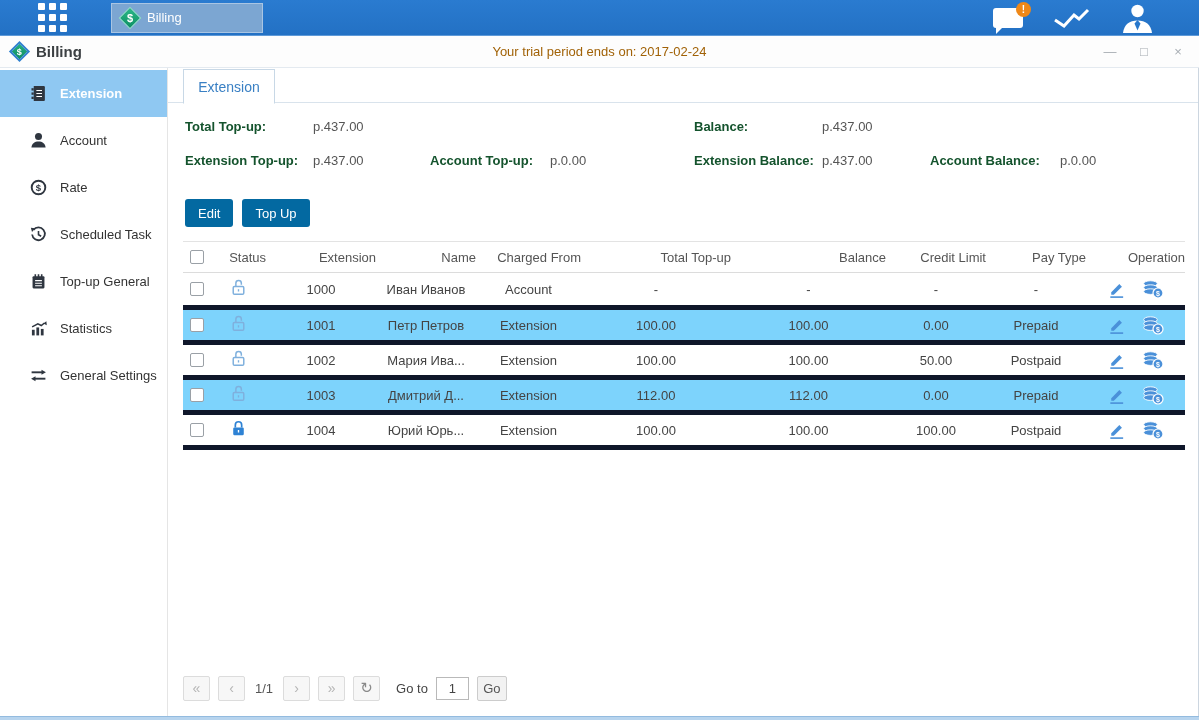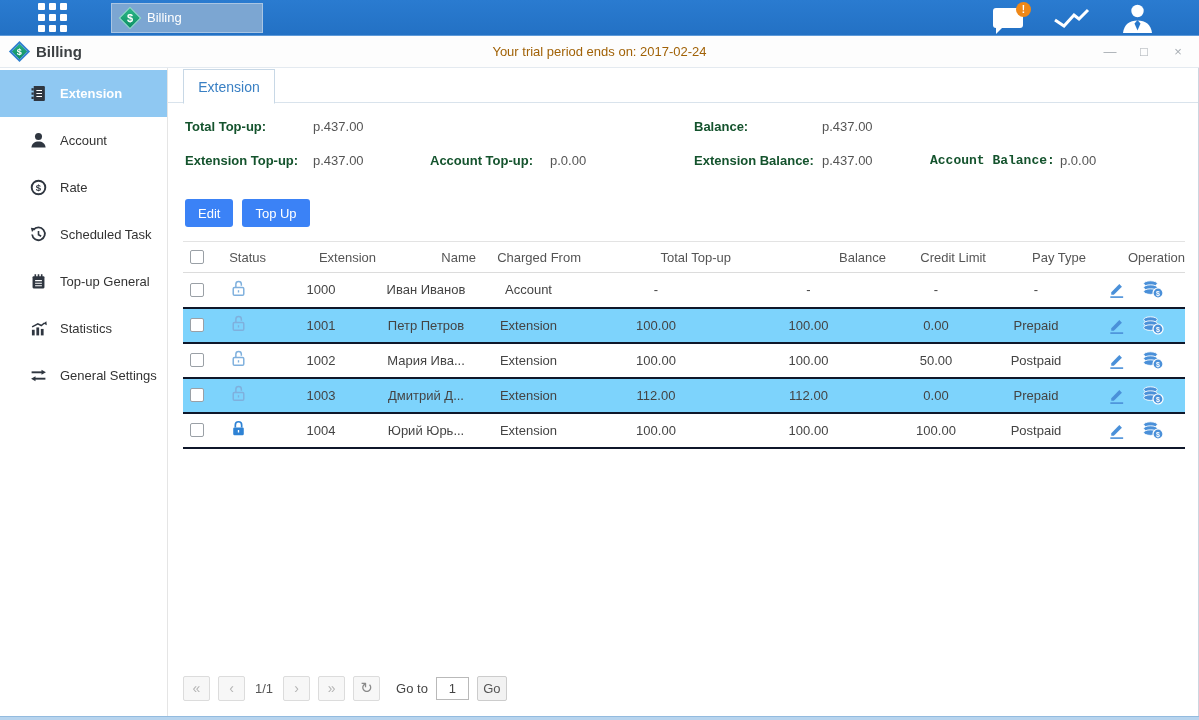--- a/index.html
+++ b/index.html
@@ -40,29 +40,29 @@
   .main { flex:1; display:flex; flex-direction:column; min-height:0; background:#fff; }
   .tabbar { height:35px; border-bottom:1px solid #d9e3ec; flex:0 0 35px; }
   .tab { display:inline-flex; align-items:center; justify-content:center; margin-left:15px; width:92px; height:35px; background:#fff; border:1px solid #c8d8e6; border-bottom:1px solid #fff; position:relative; top:1px; color:#3a80c4; font-size:14px; cursor:pointer; }
 
   .summary { position:relative; height:62px; margin-top:14px; flex:0 0 62px; }
   .summary span { position:absolute; white-space:nowrap; }
   .slabel { font-weight:bold; color:#14532d; }
   .sval { color:#555; }
   .r1 { top:2px; } .r2 { top:36px; }
   .c1 { left:17px; } .c2 { left:145px; } .c3 { left:262px; } .c4 { left:382px; }
-  .c5 { left:526px; } .c6 { left:654px; } .c7 { left:762px;font-family:Liberation Mono, monospace; } .c8 { left:892px; }
+  .c5 { left:526px; } .c6 { left:654px; } .c7 { left:762px; } .c8 { left:892px; }
 
   .btn-row { margin:20px 0 14px 17px; display:flex; gap:9px; flex:0 0 auto; }
-  .btn-blue { background:#3b82f6; color:#fff; border:none; border-radius:3px; font-size:13px; font-family:inherit; height:28px; padding:0 13px; cursor:pointer; }
+  .btn-blue { background:#0369a1; color:#fff; border:none; border-radius:3px; font-size:13px; font-family:inherit; height:28px; padding:0 13px; cursor:pointer; }
 
   table { border-collapse:collapse; margin-left:15px; width:1002px; table-layout:fixed; flex:0 0 auto; }
   thead tr { height:31px; border-top:1px solid #e3e3e3; border-bottom:1px solid #dcdcdc; }
   thead td { color:#555; text-align:right; font-size:13px; }
-  tbody tr { height:35px; border-bottom:2px solid #0f172a; }
+  tbody tr { height:35px; border-bottom:5px solid #0f172a; }
   tbody tr.alt { background:#7dd3fc; }
   tbody td { text-align:center; color:#444; font-size:13px; overflow:hidden; white-space:nowrap; }
   .checkbox { width:14px; height:14px; border:1px solid #9aa0a6; border-radius:2px; background:#fff; margin:0 auto; cursor:pointer; }
   .lock { display:inline-flex; }
   tr .lock-closed { display:none; } tr .lock-open { display:inline-flex; }
   tr.locked .lock-closed { display:inline-flex; }
   .op-icons { display:flex; justify-content:center; align-items:center; gap:16px; }
   .op-icons span { cursor:pointer; display:inline-flex; }
 
   .spacer { flex:1; }

